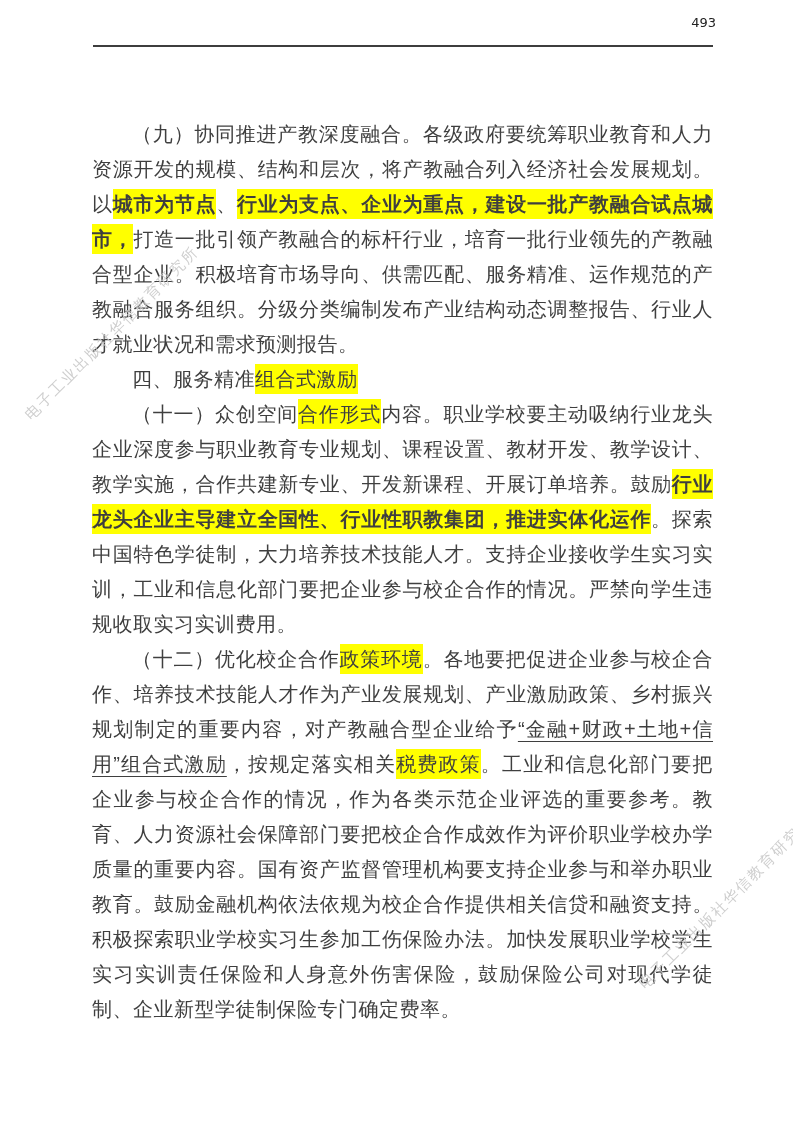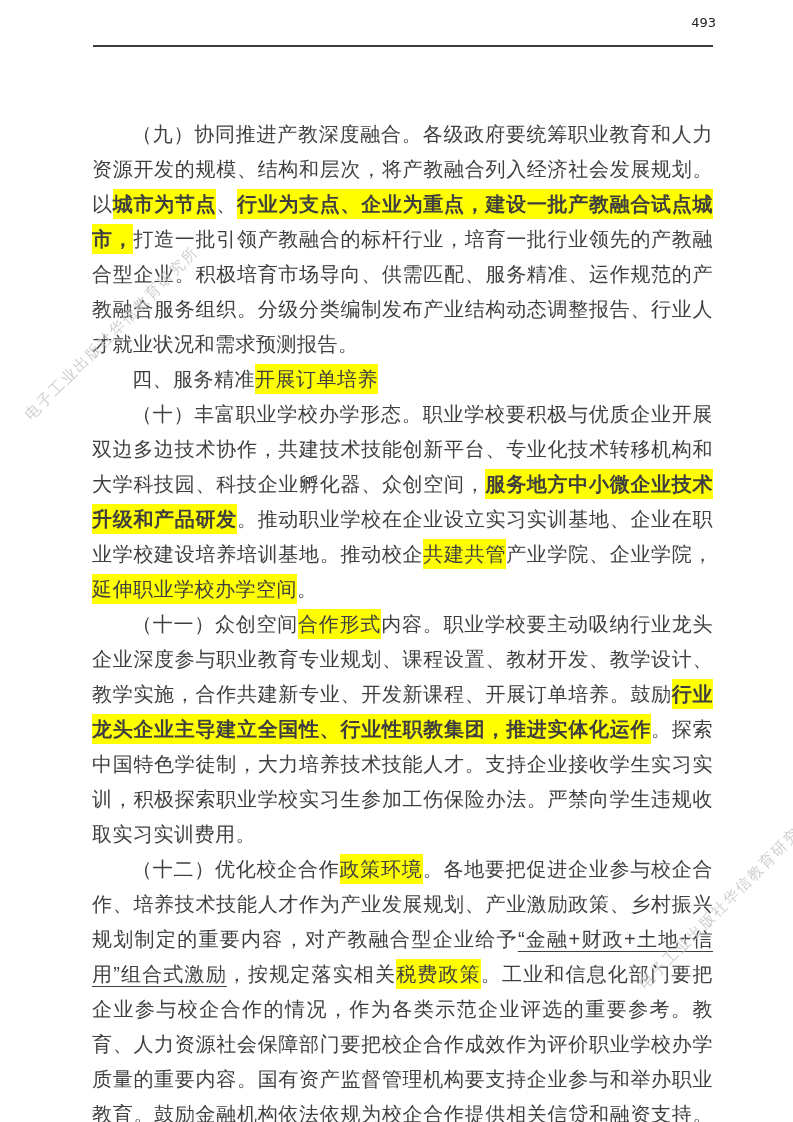--- a/index.html
+++ b/index.html
@@ -56,20 +56,19 @@
 <div class="page">
 
   <div class="page-number">493</div>
   <div class="header-rule"></div>
 
   <div class="watermark watermark-1">电子工业出版社华信教育研究所</div>
   <div class="watermark watermark-2">电子工业出版社华信教育研究所</div>
 
   <div class="doc-body">
     <p class="para"><span>（九）协同推进产教深度融合。各级政府要统筹职业教育和人力资源开发的规模、结构和层次，将产教融合列入经济社会发展规划。以</span><span class="hl b">城市为节点</span><span>、</span><span class="hl b">行业为支点、企业为重点，建设一批产教融合试点城市，</span><span>打造一批引领产教融合的标杆行业，培育一批行业领先的产教融合型企业。积极培育市场导向、供需匹配、服务精准、运作规范的产教融合服务组织。分级分类编制发布产业结构动态调整报告、行业人才就业状况和需求预测报告。</span></p>
-    <p class="para"><span>四、服务精准</span><span class="hl">开展订单培养</span></p>
-    <p class="para"><span>（十）丰富职业学校办学形态。职业学校要积极与优质企业开展双边多边技术协作，共建技术技能创新平台、专业化技术转移机构和大学科技园、科技企业孵化器、众创空间，</span><span class="hl b">服务地方中小微企业技术升级和产品研发</span><span>。推动职业学校在企业设立实习实训基地、企业在职业学校建设培养培训基地。推动校企</span><span class="hl">共建共管</span><span>产业学院、企业学院，</span><span class="hl">延伸职业学校办学空间</span><span>。</span></p>
-    <p class="para"><span>（十一）众创空间</span><span class="hl">合作形式</span><span>内容。职业学校要主动吸纳行业龙头企业深度参与职业教育专业规划、课程设置、教材开发、教学设计、教学实施，合作共建新专业、开发新课程、开展订单培养。鼓励</span><span class="hl b">行业龙头企业主导建立全国性、行业性职教集团，推进实体化运作</span><span>。探索中国特色学徒制，大力培养技术技能人才。支持企业接收学生实习实训，积极探索职业学校实习生参加工伤保险办法。严禁向学生违规收取实习实训费用。</span></p>
+    <p class="para"><span>四、服务精准</span><span class="hl">组合式激励</span></p>
+    <p class="para"><span>（十一）众创空间</span><span class="hl">合作形式</span><span>内容。职业学校要主动吸纳行业龙头企业深度参与职业教育专业规划、课程设置、教材开发、教学设计、教学实施，合作共建新专业、开发新课程、开展订单培养。鼓励</span><span class="hl b">行业龙头企业主导建立全国性、行业性职教集团，推进实体化运作</span><span>。探索中国特色学徒制，大力培养技术技能人才。支持企业接收学生实习实训，工业和信息化部门要把企业参与校企合作的情况。严禁向学生违规收取实习实训费用。</span></p>
     <p class="para"><span>（十二）优化校企合作</span><span class="hl">政策环境</span><span>。各地要把促进企业参与校企合作、培养技术技能人才作为产业发展规划、产业激励政策、乡村振兴规划制定的重要内容，对产教融合型企业给予</span><span class="u">“金融+财政+土地+信用”组合式激励</span><span>，按规定落实相关</span><span class="hl">税费政策</span><span>。工业和信息化部门要把企业参与校企合作的情况，作为各类示范企业评选的重要参考。教育、人力资源社会保障部门要把校企合作成效作为评价职业学校办学质量的重要内容。国有资产监督管理机构要支持企业参与和举办职业教育。鼓励金融机构依法依规为校企合作提供相关信贷和融资支持。积极探索职业学校实习生参加工伤保险办法。加快发展职业学校学生实习实训责任保险和人身意外伤害保险，鼓励保险公司对现代学徒制、企业新型学徒制保险专门确定费率。</span></p>
 
   </div>
 
 </div>
 
 </body></html>

